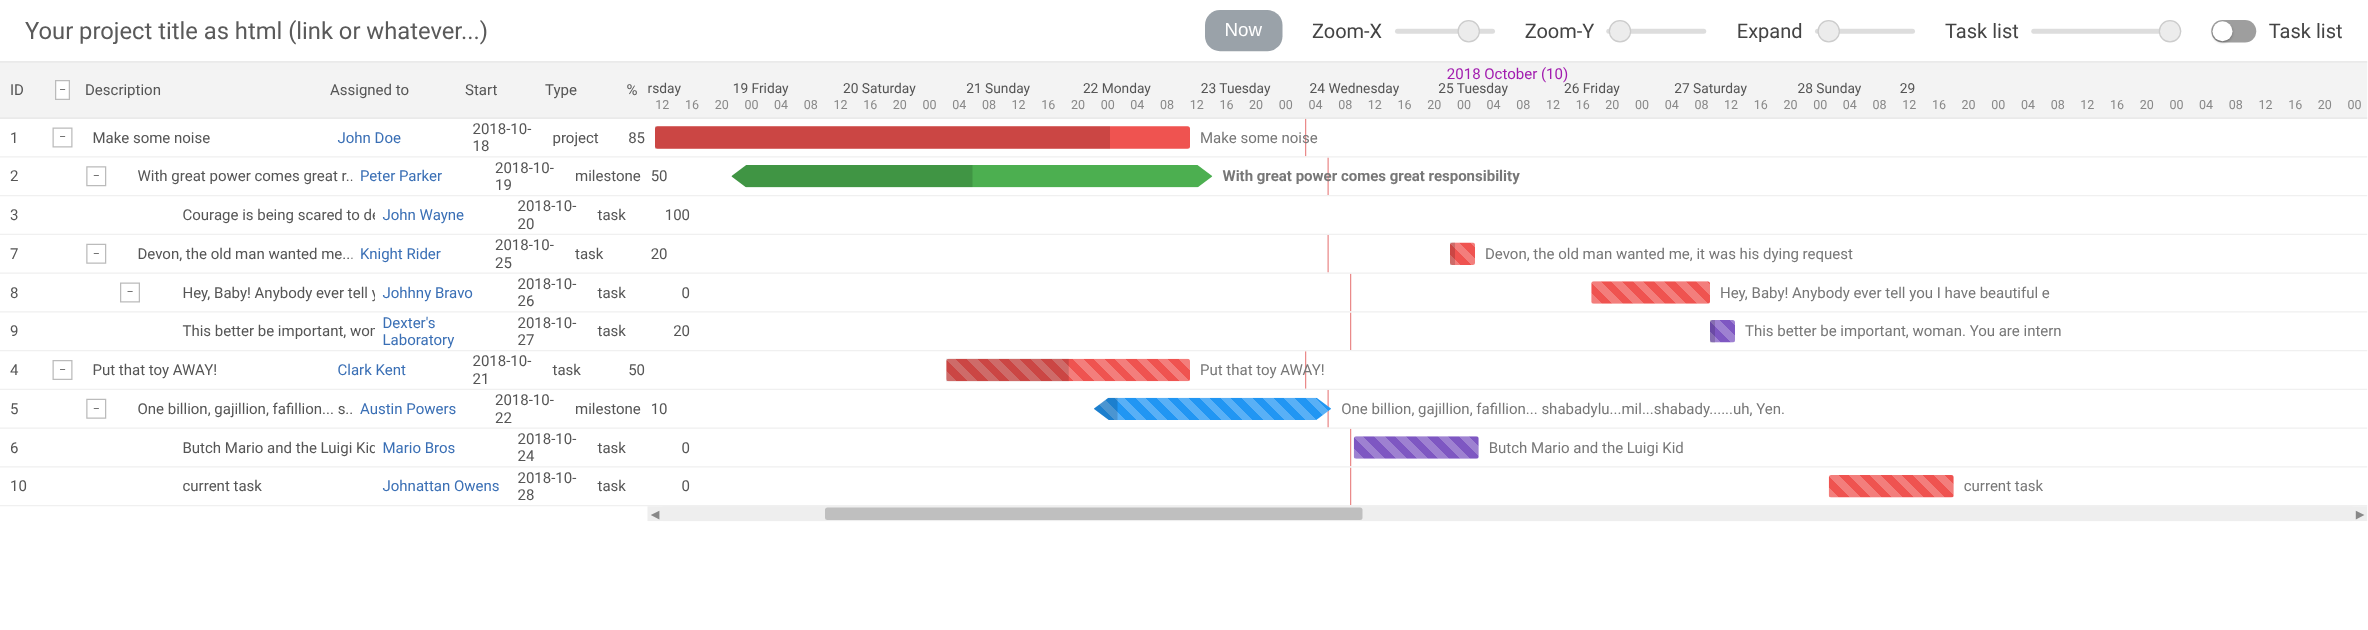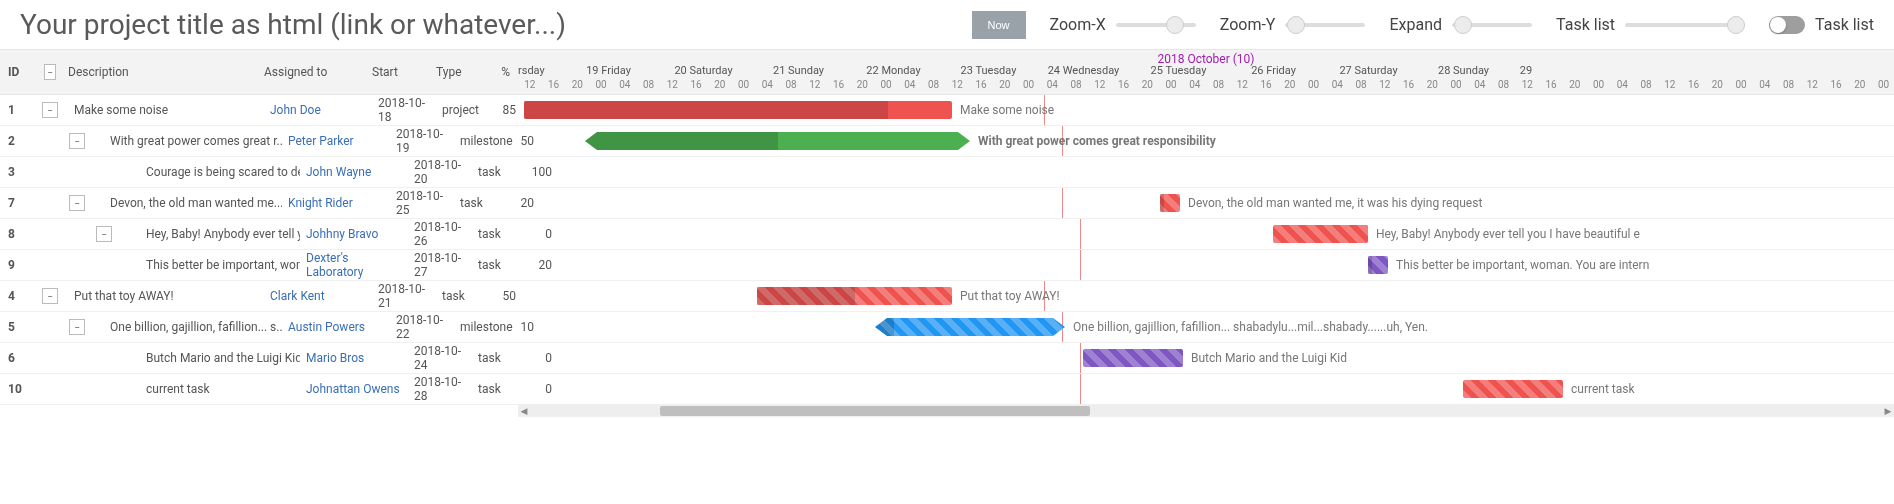--- a/index.html
+++ b/index.html
@@ -1,30 +1,30 @@
 <!DOCTYPE html>
 <html><head>
 <meta charset="utf-8">
 <style>
   html,body{margin:0;padding:0;font-family:-apple-system,BlinkMacSystemFont,"Segoe UI",Roboto,Arial,sans-serif;font-size:13px;color:#333;background:#fff;}
   .wrap{width:1894px;}
   
   .topbar{display:flex;align-items:center;padding:8px 20px;gap:24px;}
-  .title{font-size:28px;color:#5a5a5a;flex:1;}
-  .btn-now{background:#9aa2a9;color:#fff;border:none;padding:8px 16px;font-size:11px;border-radius:0;cursor:pointer;}
+  .title{font-size:19px;color:#5a5a5a;flex:1;}
+  .btn-now{background:#9aa2a9;color:#fff;border:none;padding:8px 16px;font-size:15px;border-radius:12px;cursor:pointer;}
   .slider-group{display:flex;align-items:center;gap:10px;}
   .slider-label{font-size:16px;color:#444;}
   .slider{width:80px;height:4px;background:#ddd;border-radius:2px;position:relative;}
   .slider-thumb{width:16px;height:16px;background:#ececec;border:1px solid #ccc;border-radius:50%;position:absolute;top:-7px;}
   .toggle{width:36px;height:18px;background:#9e9e9e;border-radius:10px;position:relative;}
   .toggle-knob{width:16px;height:16px;background:#fff;border-radius:50%;position:absolute;top:1px;left:1px;box-shadow:0 1px 2px rgba(0,0,0,.3);}
   
   .hdr{display:flex;background:#f3f3f3;border-top:1px solid #e6e6e6;border-bottom:1px solid #e6e6e6;height:44px;}
   .col{display:flex;align-items:center;padding:0 6px;box-sizing:border-box;font-size:12px;color:#555;}
-  .c-id{width:38px;padding-left:8px;font-weight:bold;}
+  .c-id{width:38px;padding-left:8px;}
   .c-exp{width:24px;justify-content:center;}
   .c-desc{width:196px;}
   .c-ass{width:108px;}
   .c-start{width:64px;}
   .c-type{width:58px;}
   .c-pct{width:30px;justify-content:flex-end;padding-right:8px;}
   .timeline-head{flex:1;position:relative;overflow:hidden;}
   .th-center{position:absolute;top:2px;left:0;right:0;text-align:center;font-size:12px;color:#a21caf;}
   .th-days{display:flex;position:absolute;top:14px;left:0;}
   .th-day{width:95px;text-align:center;font-size:11px;color:#555;}

